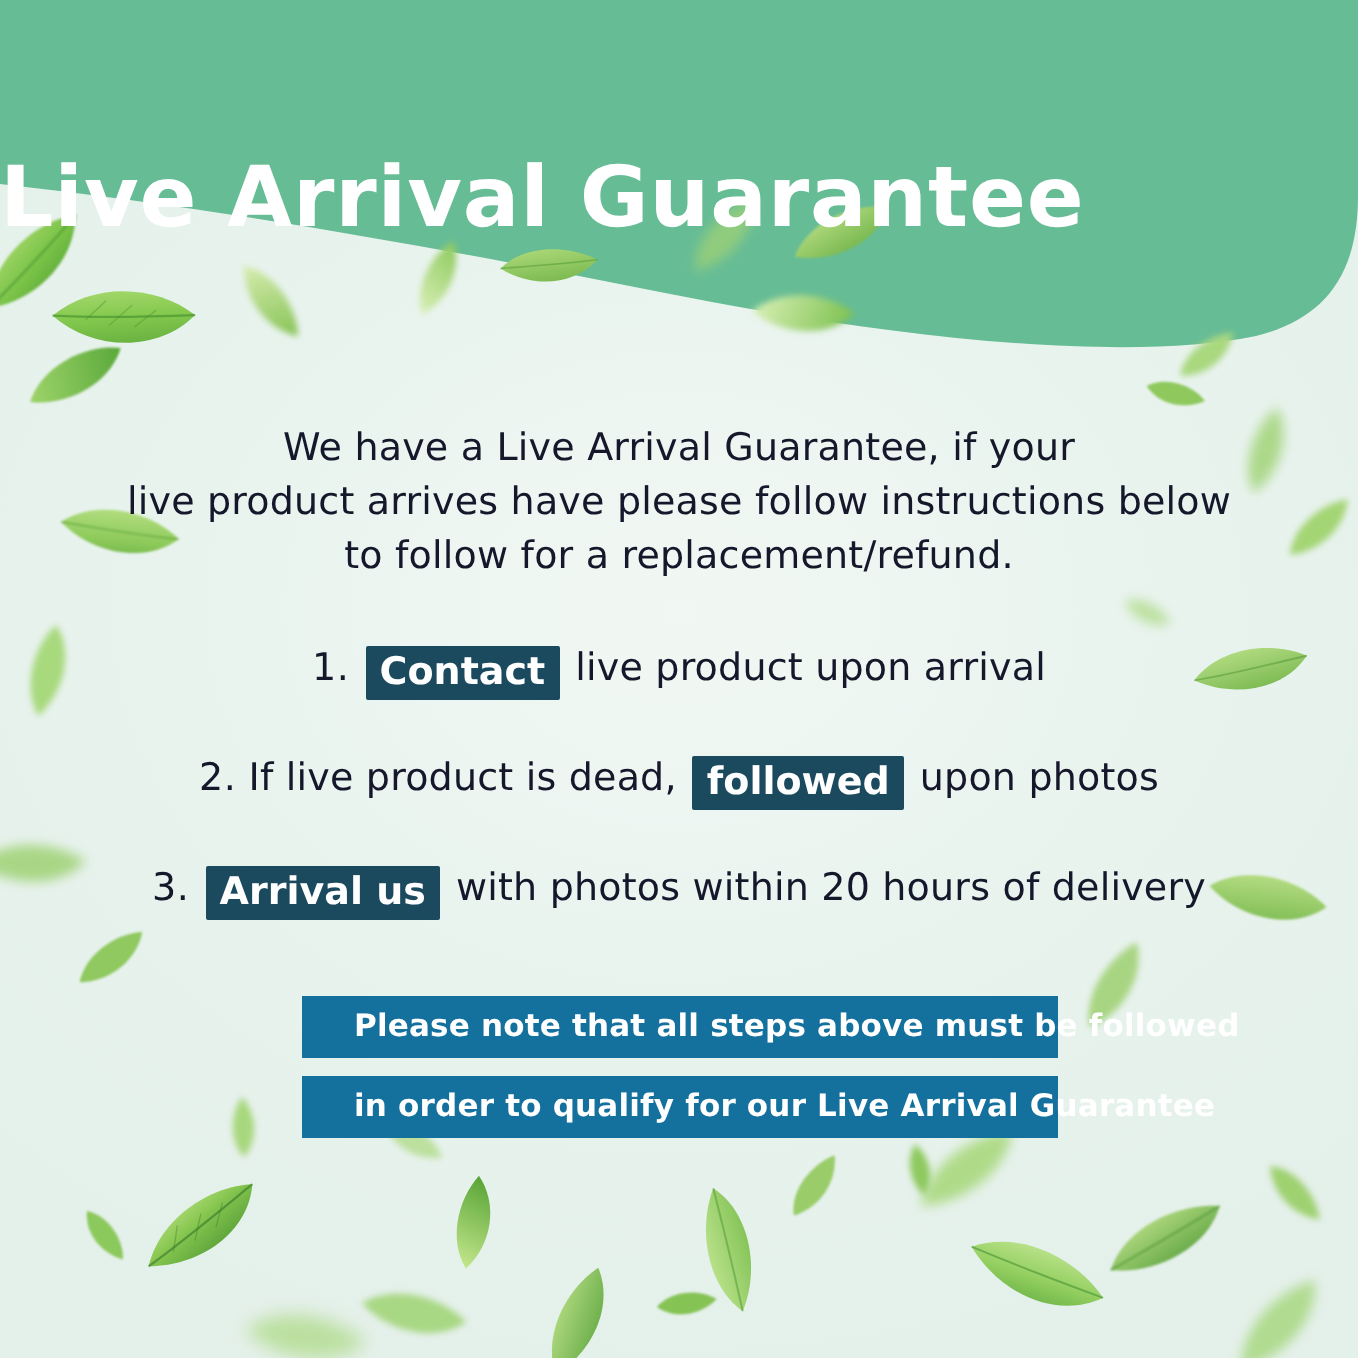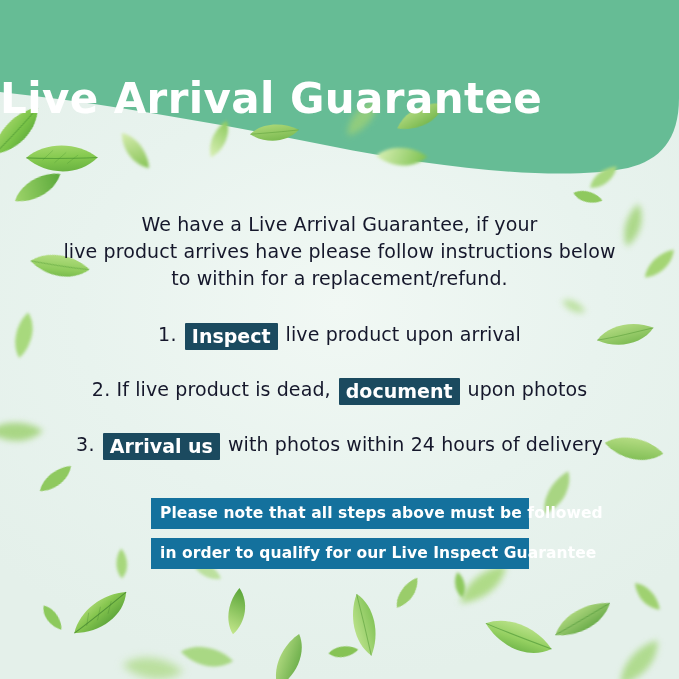--- a/index.html
+++ b/index.html
@@ -135,21 +135,21 @@
     width: 378px;
   }
   .notice-line {
     background: #14719d;
     color: #ffffff;
     font-family: "DejaVu Sans", sans-serif;
     font-size: 15.5px;
     font-weight: bold;
     letter-spacing: 0.1px;
     line-height: 24px;
-    padding: 3px 9px 4px 9px;
+    padding: 3px 9px 4px 26px;
     white-space: nowrap;
     text-align: left;
     box-sizing: border-box;
   }
   .notice-line.second { margin-top: 9px; }
 
   
   .b1 { filter: blur(0.6px); }
   .b2 { filter: blur(1.6px); }
   .b3 { filter: blur(3px); }
@@ -519,45 +519,45 @@
     </svg>
   </div>
 
   <div class="poster-title">Live Arrival Guarantee</div>
 
   <div class="content">
 
     <div class="intro">
       <span class="line">We have a Live Arrival Guarantee, if your</span>
       <span class="line">live product arrives have please follow instructions below</span>
-      <span class="line">to within for a replacement/refund.</span>
+      <span class="line">to follow for a replacement/refund.</span>
     </div>
 
     <div class="steps">
 
       <div class="step step-1">
         <span class="num">1.</span>
-        <span class="hl">Inspect</span>
+        <span class="hl">Contact</span>
         <span class="tail">live product upon arrival</span>
       </div>
 
       <div class="step step-2">
         <span class="num">2.</span>
         <span class="tail">If live product is dead,</span>
-        <span class="hl">document</span>
+        <span class="hl">followed</span>
         <span class="tail">upon photos</span>
       </div>
 
       <div class="step step-3">
         <span class="num">3.</span>
         <span class="hl">Arrival us</span>
-        <span class="tail">with photos within 24 hours of delivery</span>
+        <span class="tail">with photos within 20 hours of delivery</span>
       </div>
 
     </div>
 
     <div class="notice">
       <div class="notice-line first">Please note that all steps above must be followed</div>
-      <div class="notice-line second">in order to qualify for our Live Inspect Guarantee</div>
+      <div class="notice-line second">in order to qualify for our Live Arrival Guarantee</div>
     </div>
 
   </div>
 </div>
 
 </body></html>

